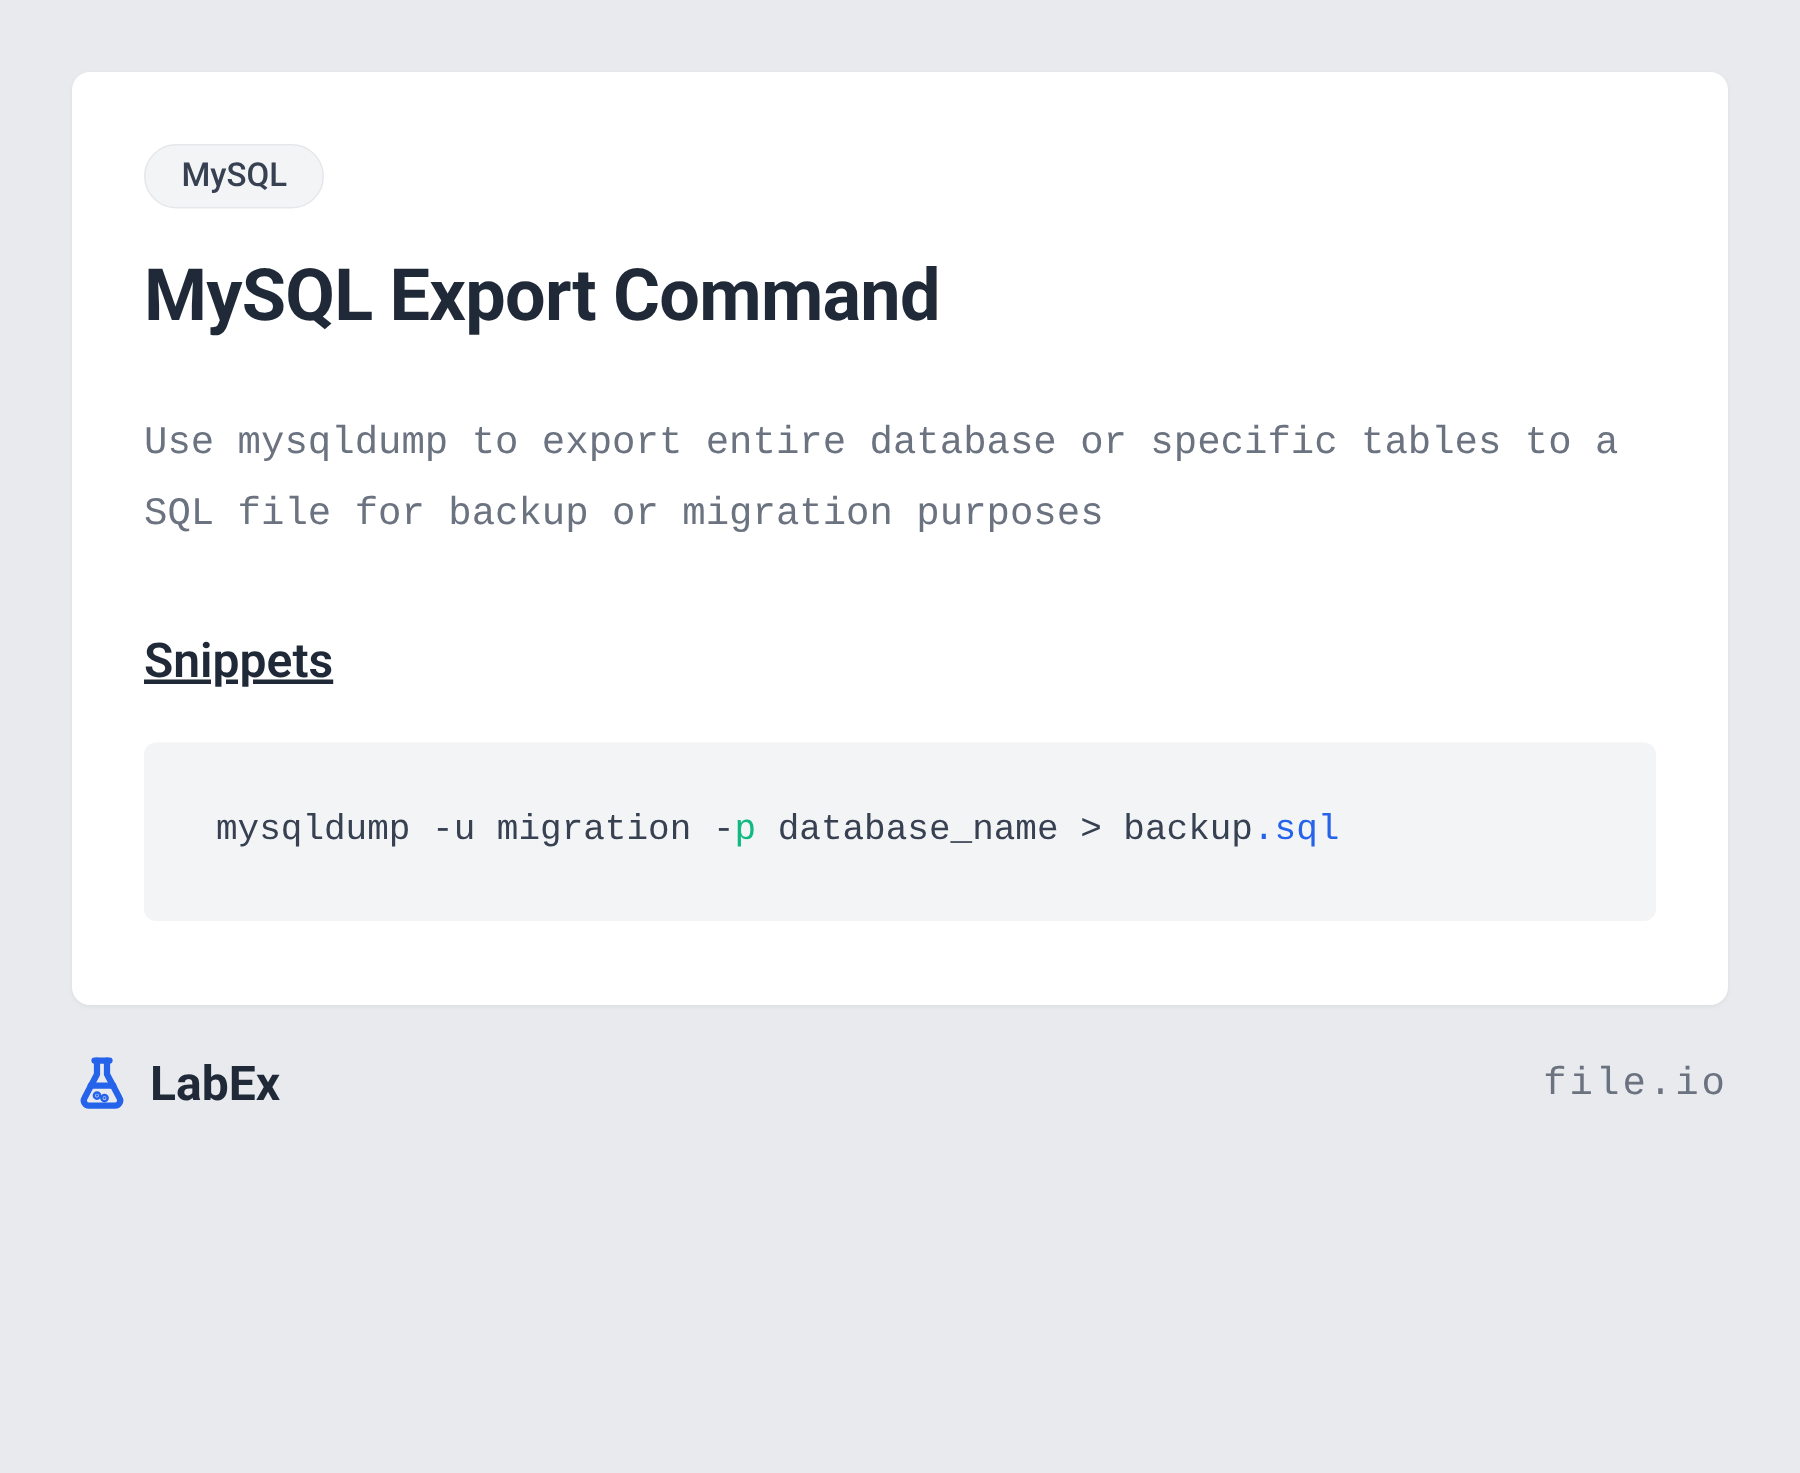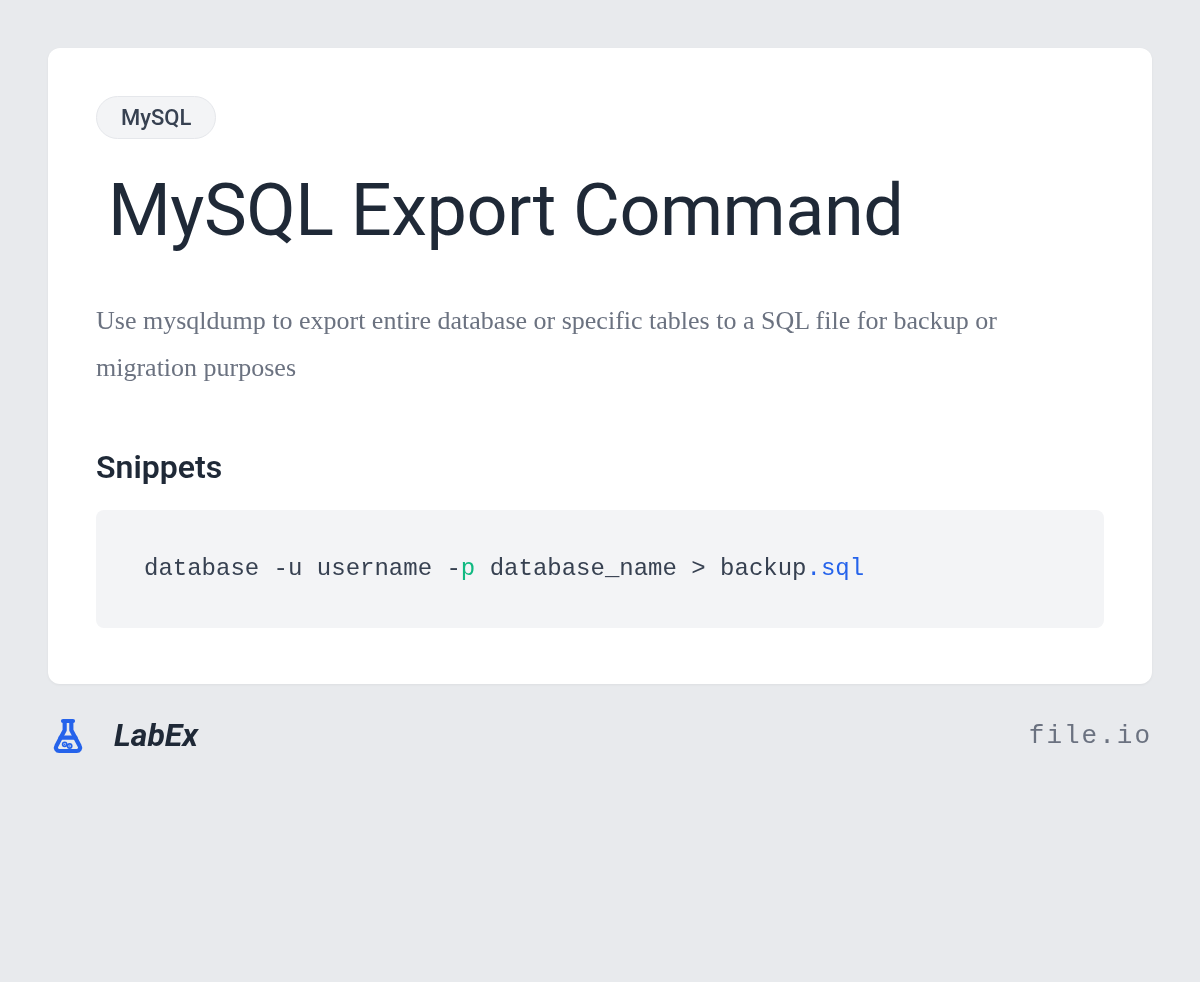--- a/index.html
+++ b/index.html
@@ -30,42 +30,42 @@
       border: 1px solid #e5e7eb;
       border-radius: 24px;
       padding: 8px 24px;
       font-size: 22px;
       font-weight: 500;
       color: #374151;
       margin-bottom: 32px;
     }
     
     .page-title {
-      font-size: 72px;
-      font-weight: 400;
+      font-size: 48px;
+      font-weight: 700;
       color: #1f2937;
       letter-spacing: -0.5px;
       margin-bottom: 48px;
       line-height: 1.1;
-      margin-left: 12px;
     }
     
     .description {
-      font-family: Liberation Serif, serif;
+      font-family: Liberation Mono, monospace;
       font-size: 26px;
       color: #6b7280;
       line-height: 1.8;
       margin-bottom: 56px;
     }
     
     .section-heading {
       font-size: 32px;
       font-weight: 600;
       color: #1f2937;
-      margin-bottom: 24px;
+      margin-bottom: 36px;
+      text-decoration: underline;
     }
     
     .code-block {
       background: #f3f4f6;
       border-radius: 8px;
       padding: 40px 48px;
       font-family: "SFMono-Regular", Consolas, "Liberation Mono", Menlo, monospace;
       font-size: 24px;
       color: #374151;
       line-height: 1.6;
@@ -84,22 +84,22 @@
     
     .footer {
       display: flex;
       justify-content: space-between;
       align-items: center;
       padding: 32px 48px;
     }
     
     .footer-brand {
       display: flex;
-      gap: 26px;
-      font-style: italic;
+      align-items: center;
+      gap: 12px;
     }
     
     .footer-brand-text {
       font-size: 32px;
       font-weight: 700;
       color: #1f2937;
     }
     
     .footer-url {
       font-family: "SFMono-Regular", Consolas, "Liberation Mono", Menlo, monospace;
@@ -121,21 +121,21 @@
   <div class="badge">
     <span>MySQL</span>
   </div>
   
   <h1 class="page-title">MySQL Export Command</h1>
   
   <p class="description">Use mysqldump to export entire database or specific tables to a SQL file for backup or migration purposes</p>
   
   <h2 class="section-heading">Snippets</h2>
   
-  <div class="code-block"><span>database -u username -</span><span class="hl-green">p</span><span> database_name &gt; backup</span><span class="hl-blue">.sql</span></div>
+  <div class="code-block"><span>mysqldump -u migration -</span><span class="hl-green">p</span><span> database_name &gt; backup</span><span class="hl-blue">.sql</span></div>
   
 </div>
 
 <div class="footer">
   <div class="footer-brand">
     <svg class="flask-icon" viewBox="0 0 24 24" fill="none" stroke="#2563eb" stroke-width="2.5" stroke-linecap="round" stroke-linejoin="round">
       <path d="M9 3h6"></path>
       <path d="M10 3v5.5L5 18a2 2 0 0 0 1.8 3h10.4a2 2 0 0 0 1.8-3l-5-9.5V3"></path>
       <path d="M7.5 13h9"></path>
       <circle cx="10" cy="17" r="0.5" fill="#2563eb"></circle>

